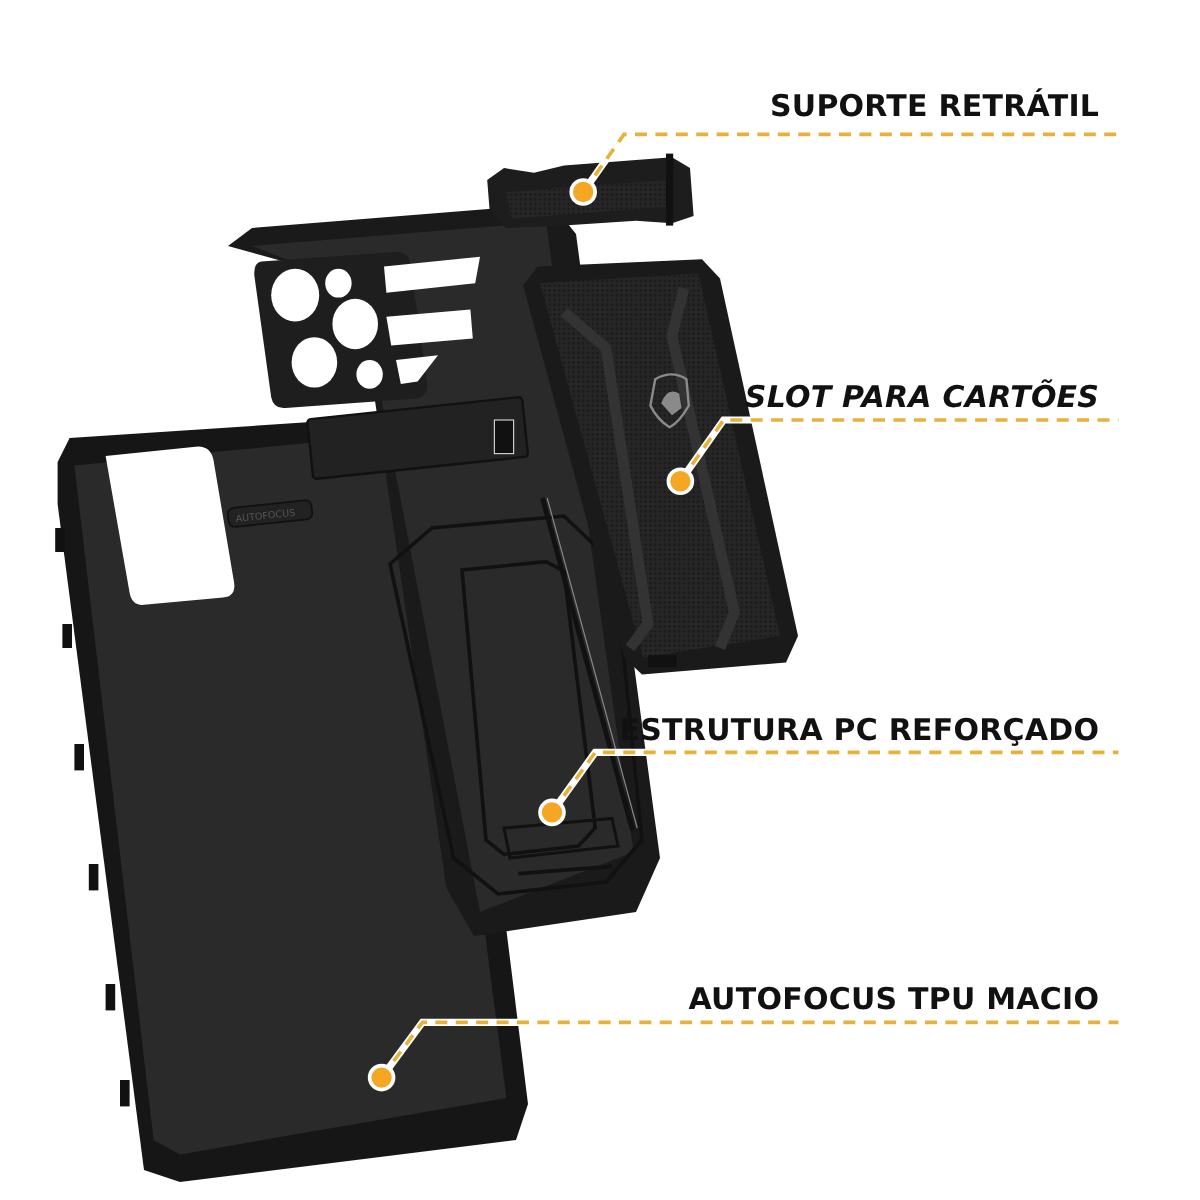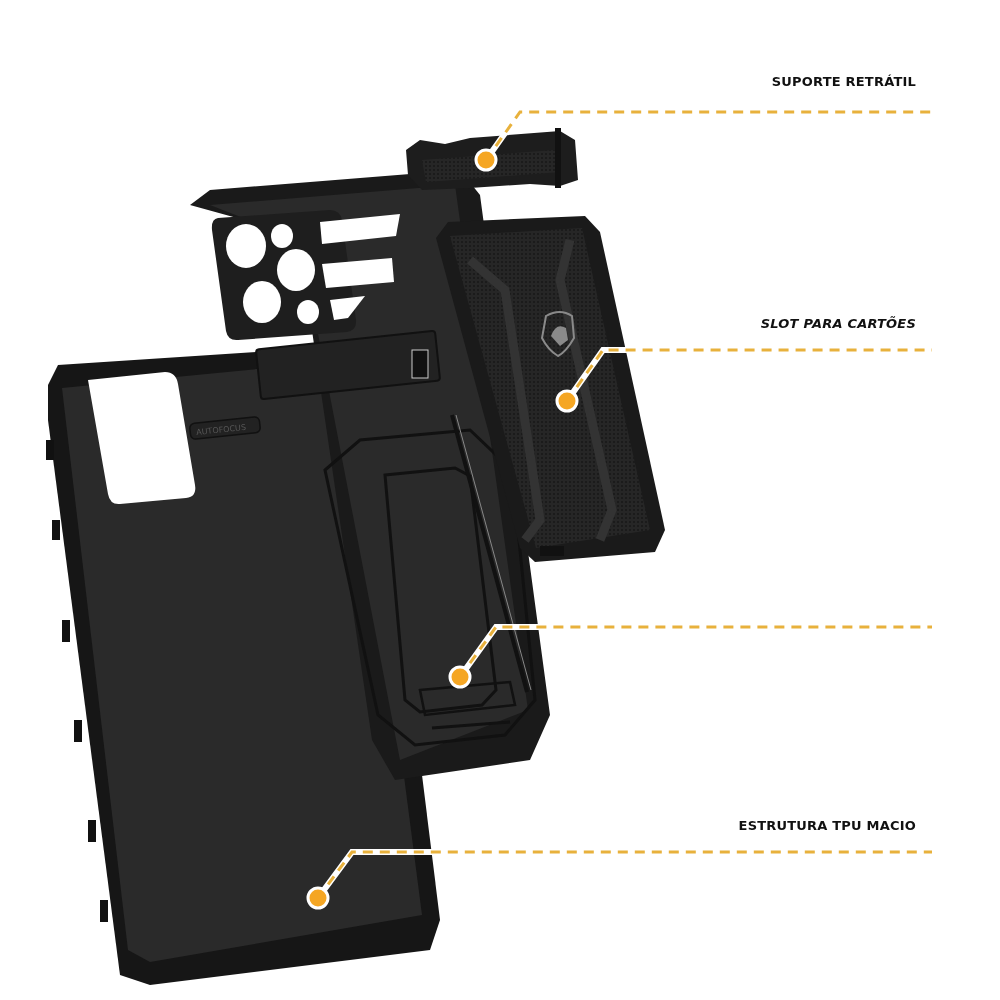--- a/index.html
+++ b/index.html
@@ -1,20 +1,20 @@
 <!DOCTYPE html>
 <html><head>
 <meta charset="utf-8">
 <style>
   html, body { margin:0; padding:0; background:#ffffff; }
   body { width:1000px; height:1000px; position:relative; overflow:hidden; font-family:"DejaVu Sans", sans-serif; }
   .stage { position:absolute; left:0; top:0; width:1000px; height:1000px; }
   .label {
     position:absolute; font-family:"DejaVu Sans", sans-serif; font-weight:bold;
-    font-size:13px; letter-spacing:0.2px; color:#111111; white-space:nowrap; 
+    font-size:25px; letter-spacing:0.2px; color:#111111; white-space:nowrap; 
   }
   svg { position:absolute; left:0; top:0; }
 </style>
 </head>
 <body>
 
 <div class="stage">
 
 <svg width="1000" height="1000" viewBox="0 0 1000 1000">
   <defs>
@@ -107,15 +107,16 @@
   </g>
   <g>
     <polyline points="318,898 352,852 932,852" fill="none" stroke="#ffffff" stroke-width="6" stroke-linecap="round"></polyline>
     <polyline points="318,898 352,852 932,852" fill="none" stroke="#E8B13C" stroke-width="3" stroke-dasharray="10,7"></polyline>
     <circle cx="318" cy="898" r="10" fill="#F5A623" stroke="#ffffff" stroke-width="3"></circle>
   </g>
 </svg>
 
 <div class="label" style="right:84px; top:74px;">SUPORTE RETRÁTIL</div>
 <div class="label" style="right:84px; top:316px;font-style:italic;">SLOT PARA CARTÕES</div>
-<div class="label" style="right:84px; top:818px;">ESTRUTURA TPU MACIO</div>
+<div class="label" style="right:84px; top:594px;">ESTRUTURA PC REFORÇADO</div>
+<div class="label" style="right:84px; top:818px;">AUTOFOCUS TPU MACIO</div>
 
 </div>
 
 </body></html>

